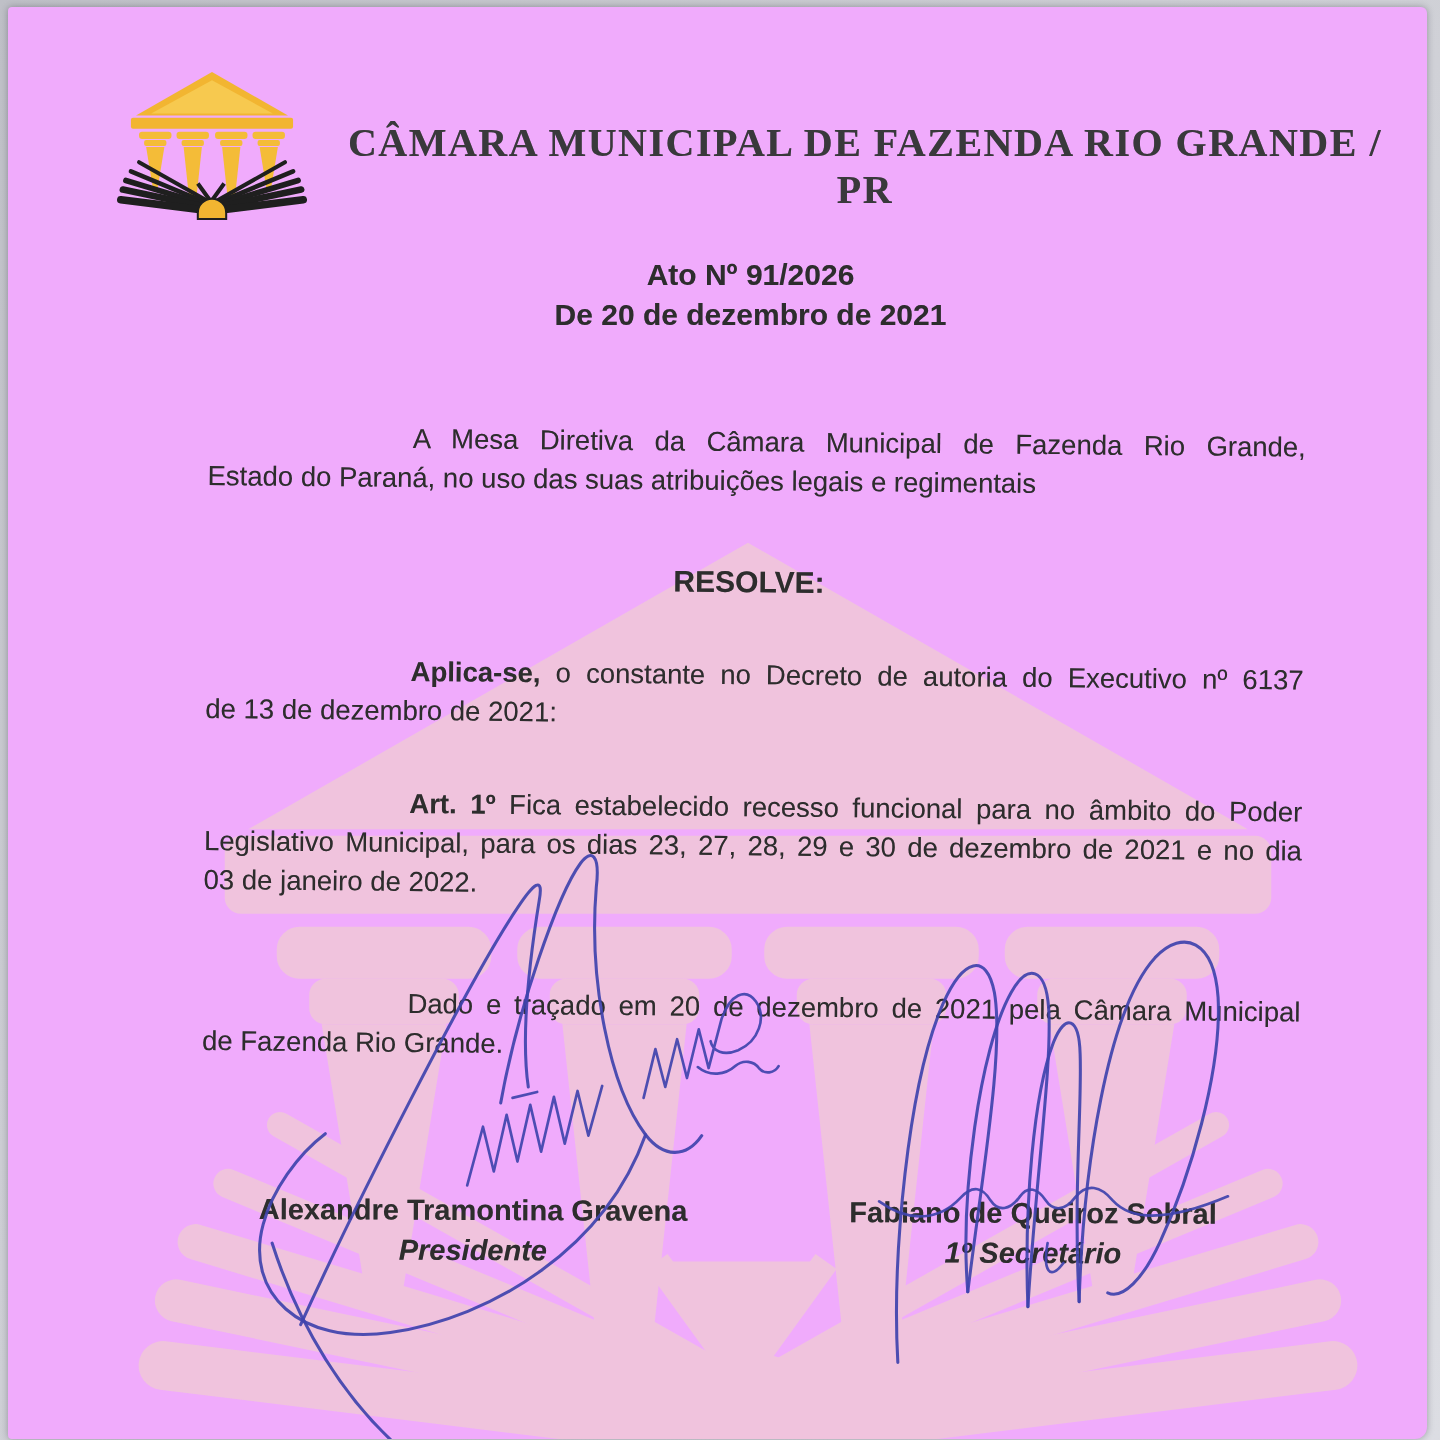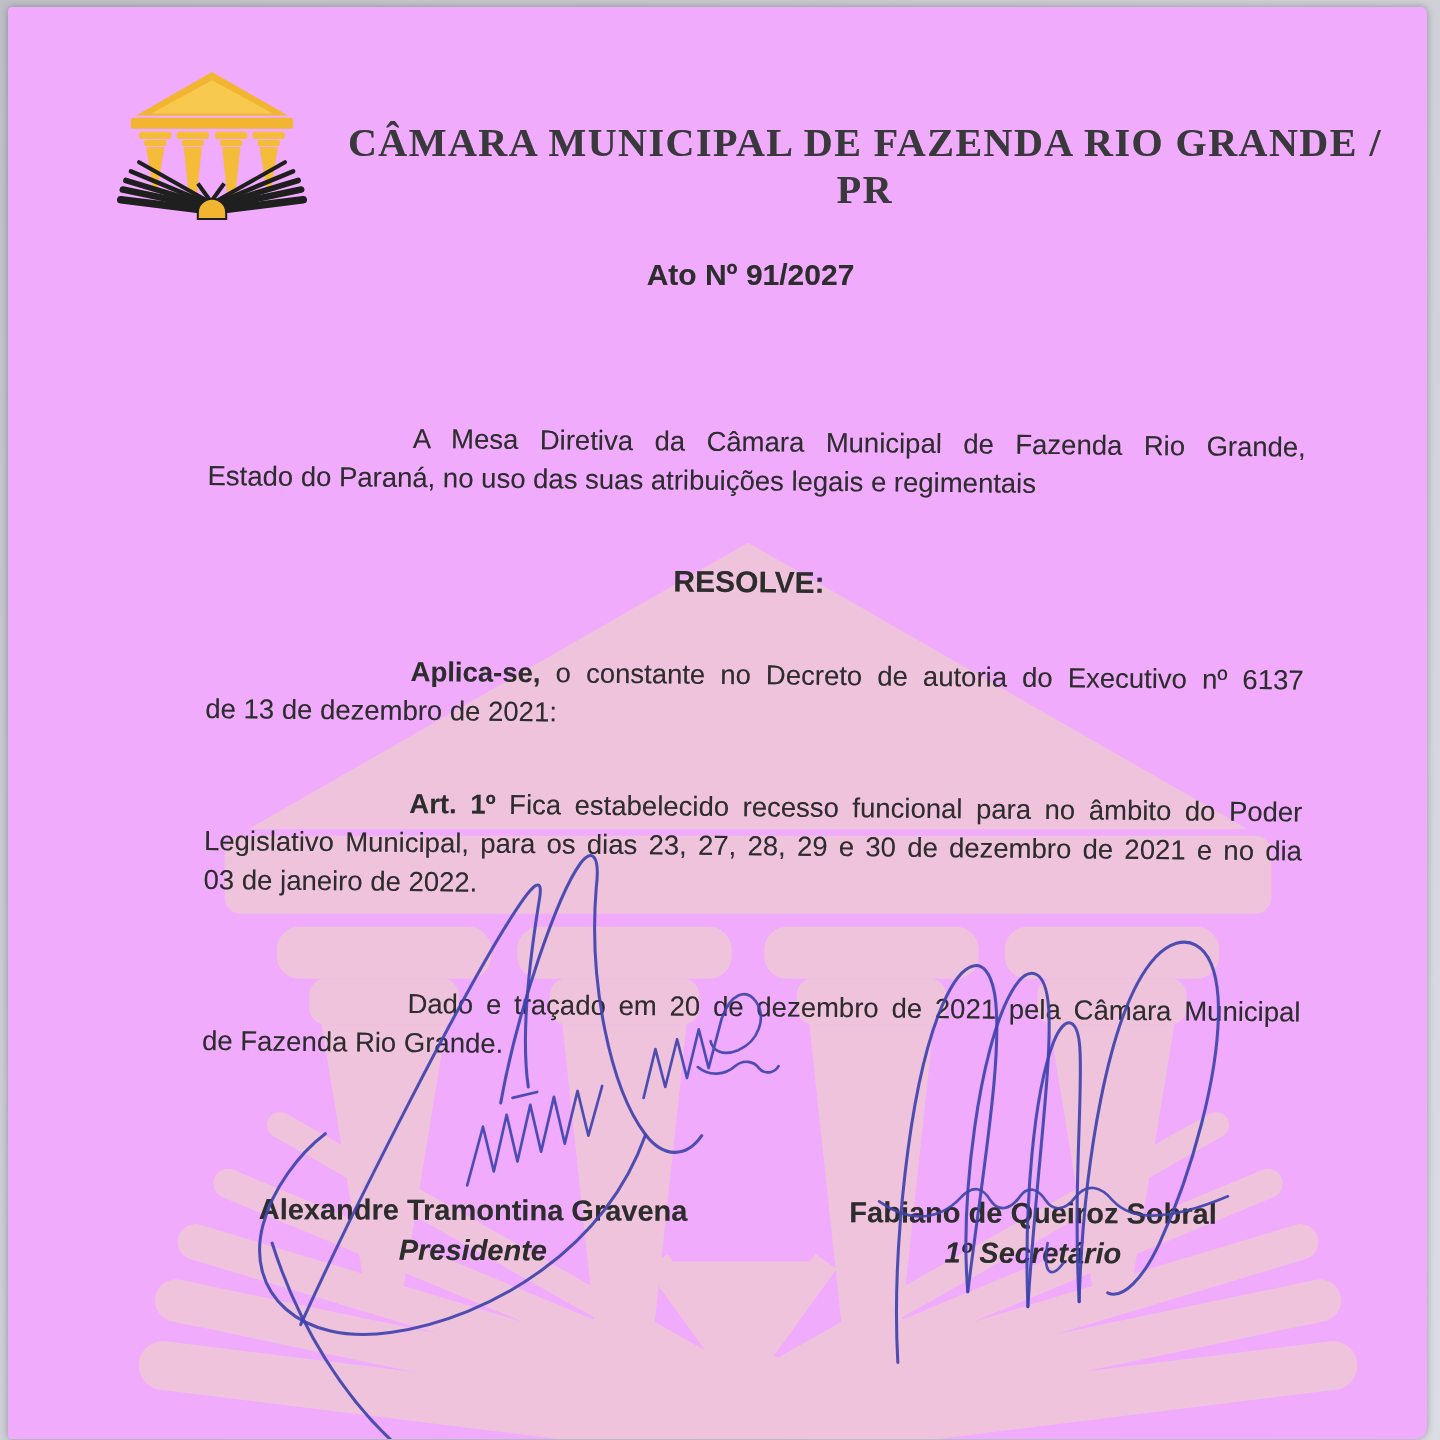--- a/index.html
+++ b/index.html
@@ -113,21 +113,22 @@
         <line x1="101" y1="140" x2="190" y2="129" stroke-width="7.5"></line>
       </g>
       <path d="M86,113 L99,131 L112,113" stroke="#1f1f1f" stroke-width="4" fill="none"></path>
       <path d="M86,148 L86,142 A14,14 0 0 1 114,142 L114,148 Z" fill="#f2b531" stroke="#1f1f1f" stroke-width="2"></path>
     </svg>
   </div>
 
   <div class="chamber-title">CÂMARA MUNICIPAL DE FAZENDA RIO GRANDE / PR</div>
 
   <div class="act-block doc-text">
-    <div>Ato Nº 91/2027</div>
+    <div>Ato Nº 91/2026</div>
+    <div>De 20 de dezembro de 2021</div>
   </div>
 
   <div class="skew">
     <div class="para preamble doc-text">
       <div class="ln indent">A Mesa Diretiva da Câmara Municipal de Fazenda Rio Grande,</div>
       <div class="ln-last">Estado do Paraná, no uso das suas atribuições legais e regimentais</div>
     </div>
 
     <div class="resolve doc-text">RESOLVE:</div>
 

